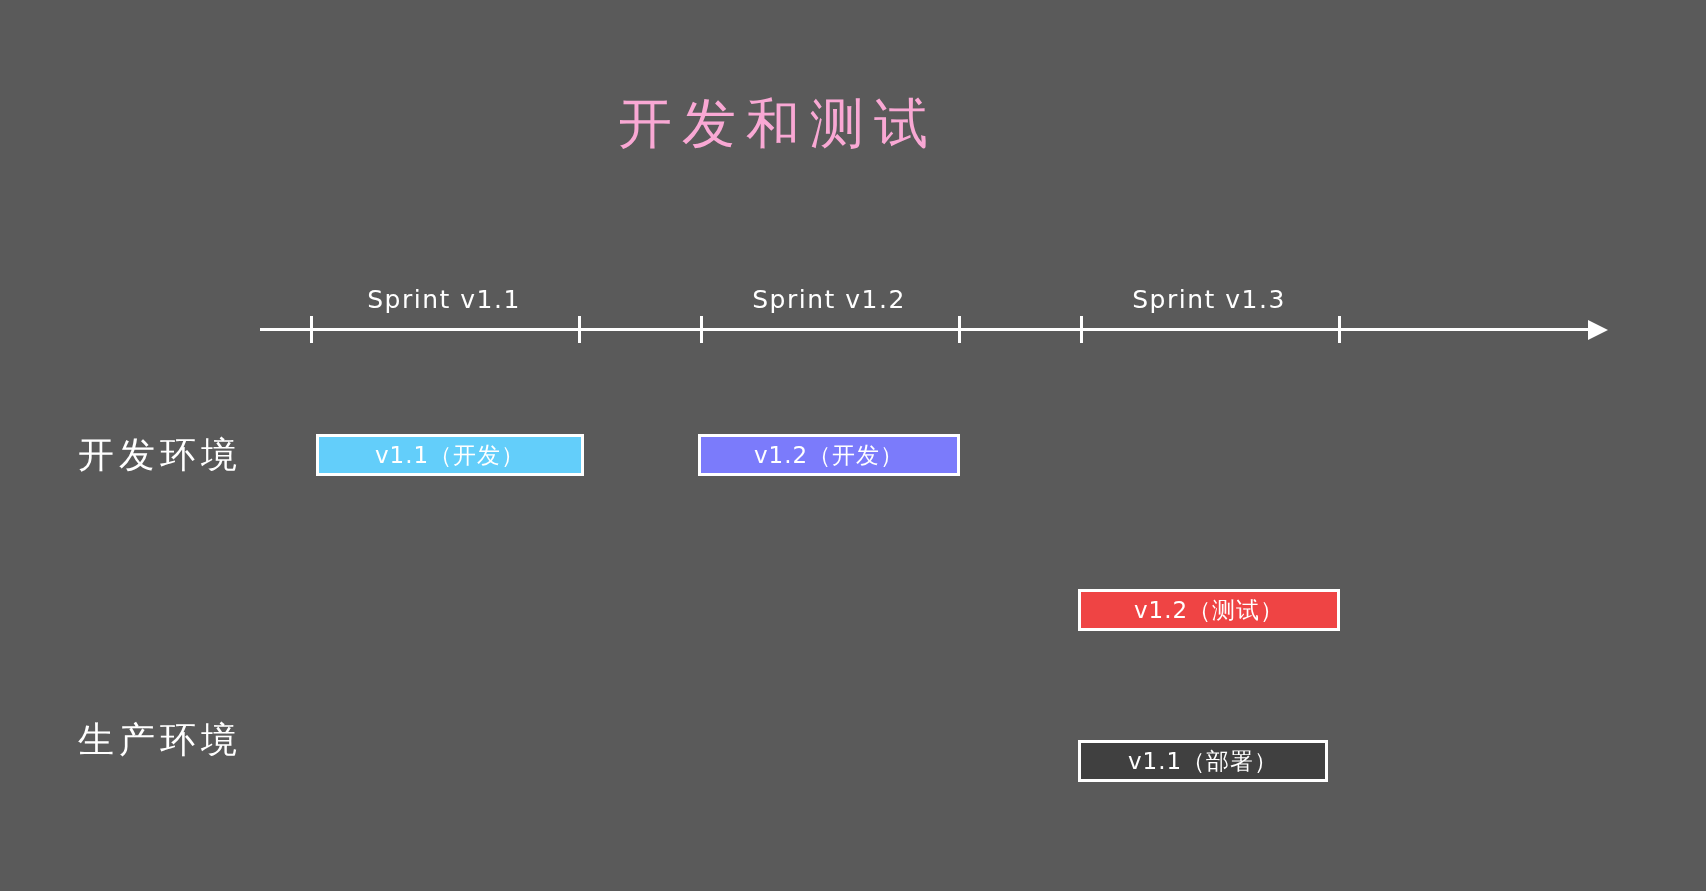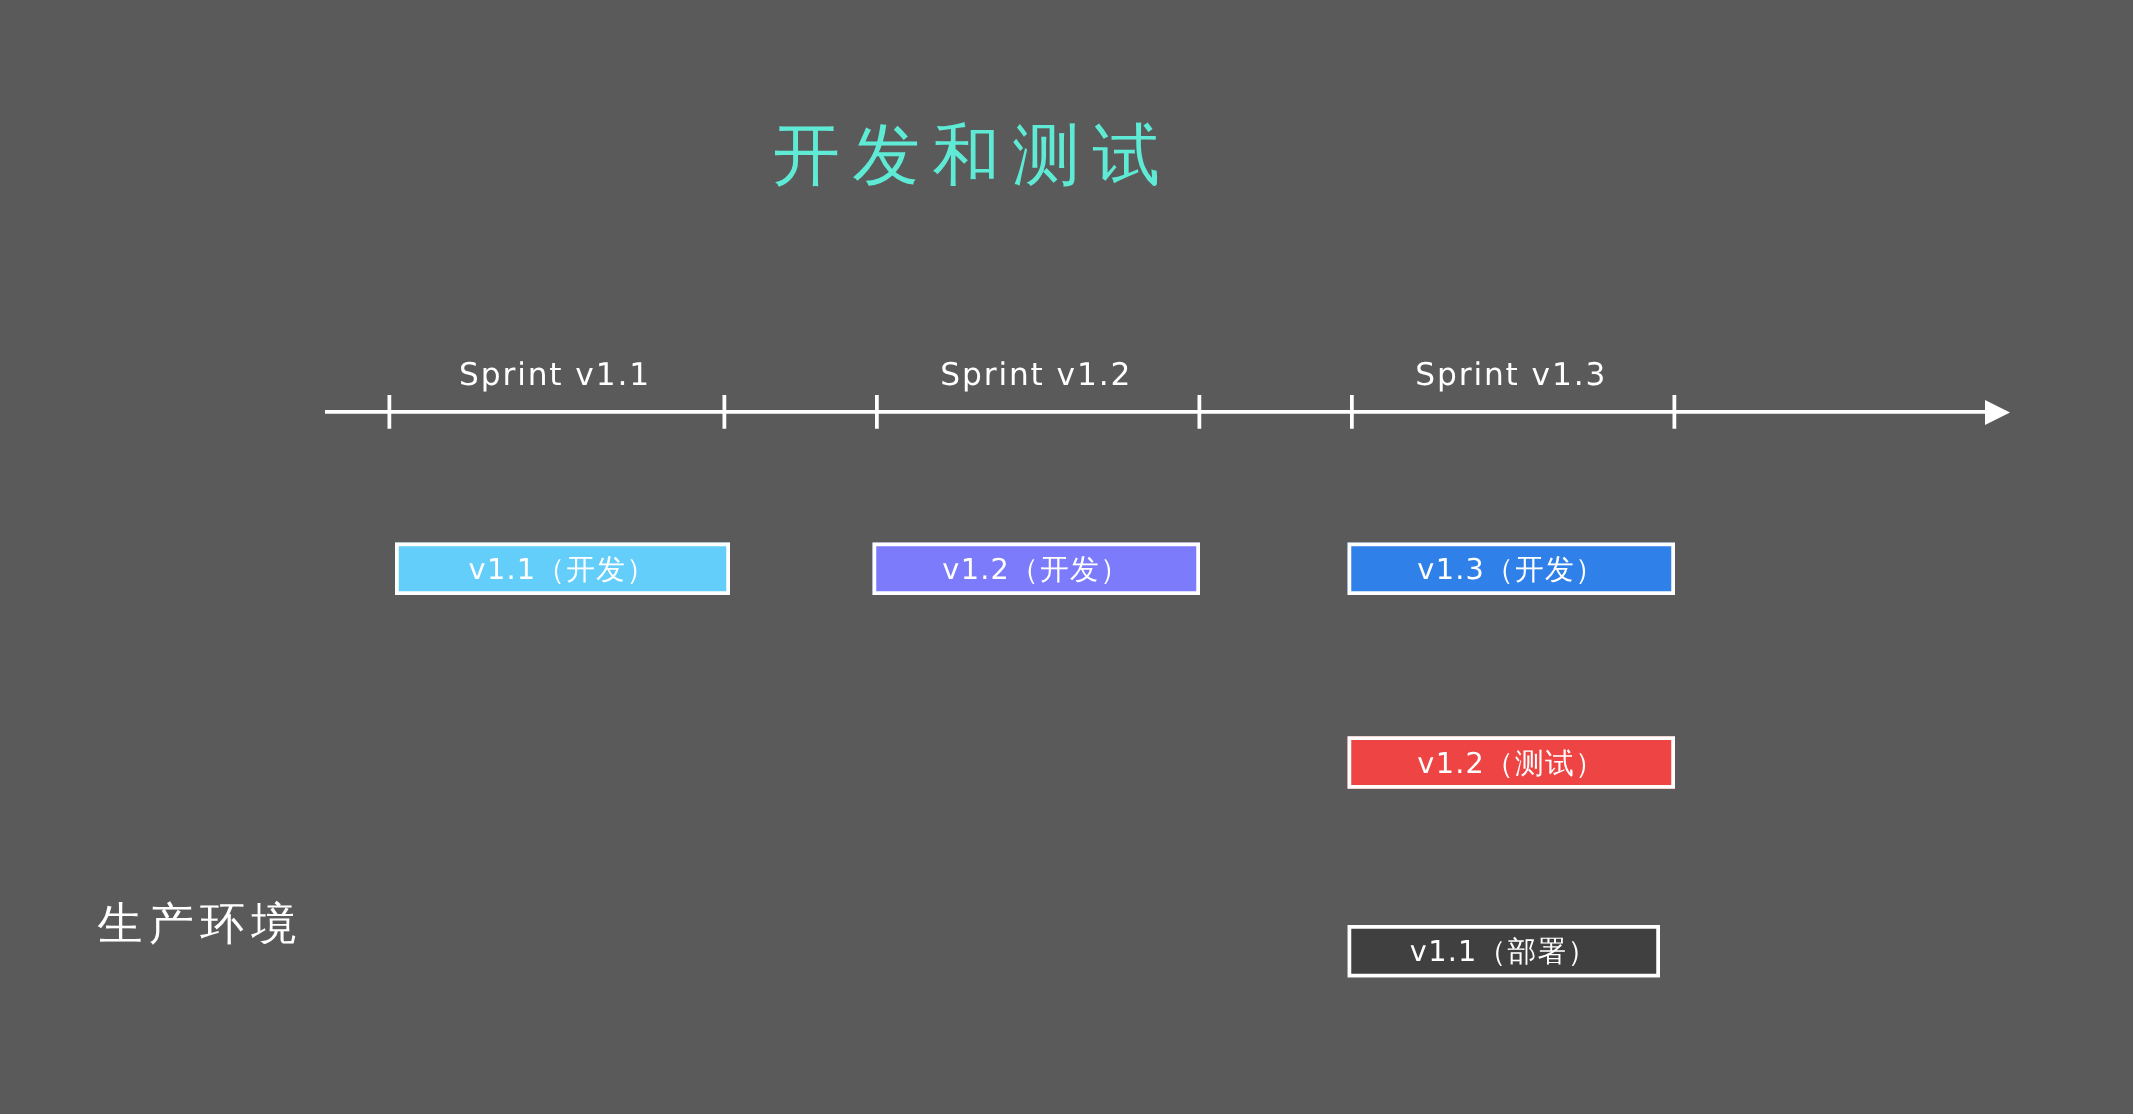--- a/index.html
+++ b/index.html
@@ -26,21 +26,21 @@
   
   #chart-title {
     position: absolute;
     left: 0;
     top: 88px;
     width: 1556px;
     text-align: center;
     font-size: 54px;
     letter-spacing: 10px;
     font-weight: 400;
-    color: #5eead4;
+    color: #f9a8d4;
     white-space: nowrap;
   }
 
   
   #timeline {
     position: absolute;
     left: 0;
     top: 260px;
     width: 1664px;
     height: 70px;
@@ -139,23 +139,23 @@
       </div>
     <div id="sprint-labels">
         <div class="sprint-label" style="left: 310px; width: 268px;">Sprint v1.1</div>
         <div class="sprint-label" style="left: 700px; width: 258px;">Sprint v1.2</div>
         <div class="sprint-label" style="left: 1080px; width: 258px;">Sprint v1.3</div>
       </div>
   </div>
 
   <div id="rows-container">
       <div class="row" style="top: 410px;">
+        <div class="row-label">开发环境</div>
         <div class="bar" style="left: 316px; width: 268px; background: rgb(99, 206, 250);">v1.1（开发）</div>
         <div class="bar" style="left: 698px; width: 262px; background: rgb(123, 123, 251);">v1.2（开发）</div>
-        <div class="bar" style="left: 1078px; width: 262px; background: rgb(47, 128, 232);">v1.3（开发）</div>
       </div>
       <div class="row" style="top: 565px;">
         <div class="bar" style="left: 1078px; width: 262px; background: #ef4444;">v1.2（测试）</div>
       </div>
       <div class="row" style="top: 695px;">
         <div class="row-label">生产环境</div>
         <div class="bar" style="left: 1078px; width: 250px; background: #404040; margin-top: 21px;">v1.1（部署）</div>
       </div>
     </div>
 

